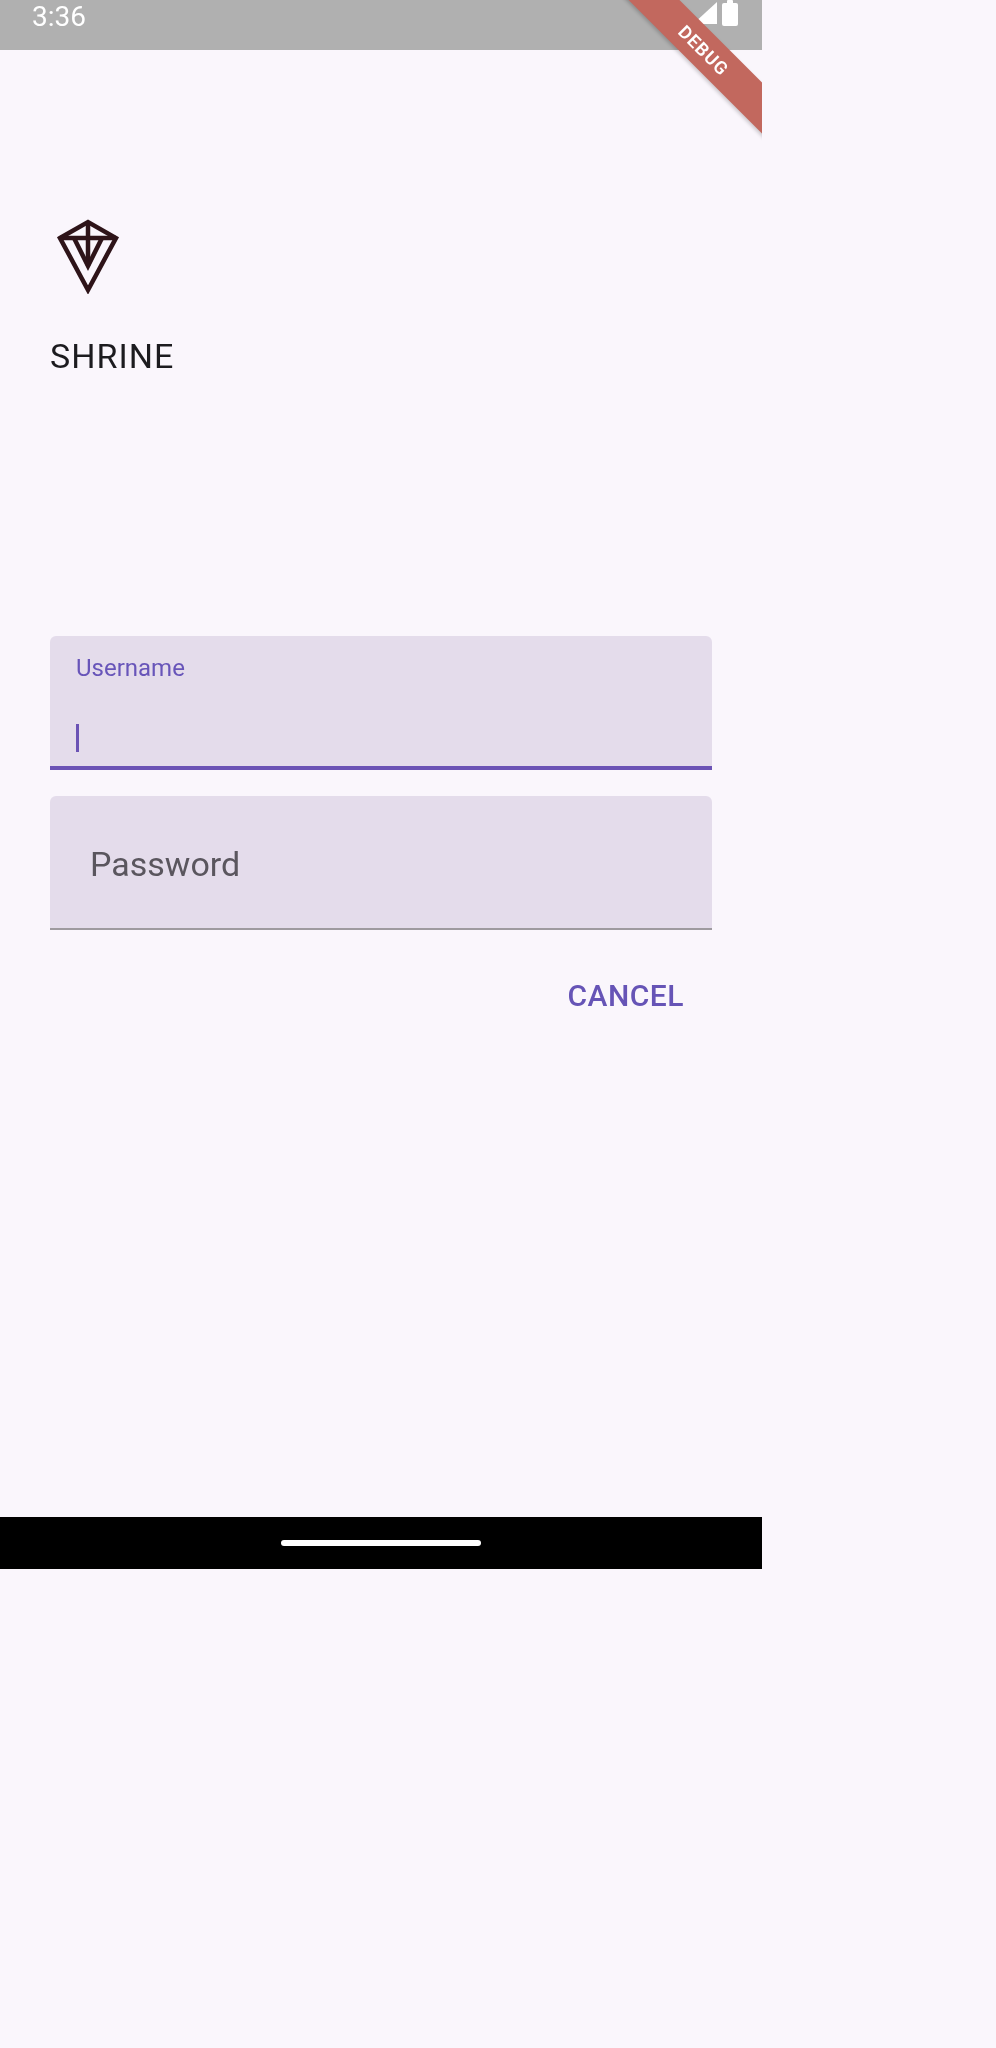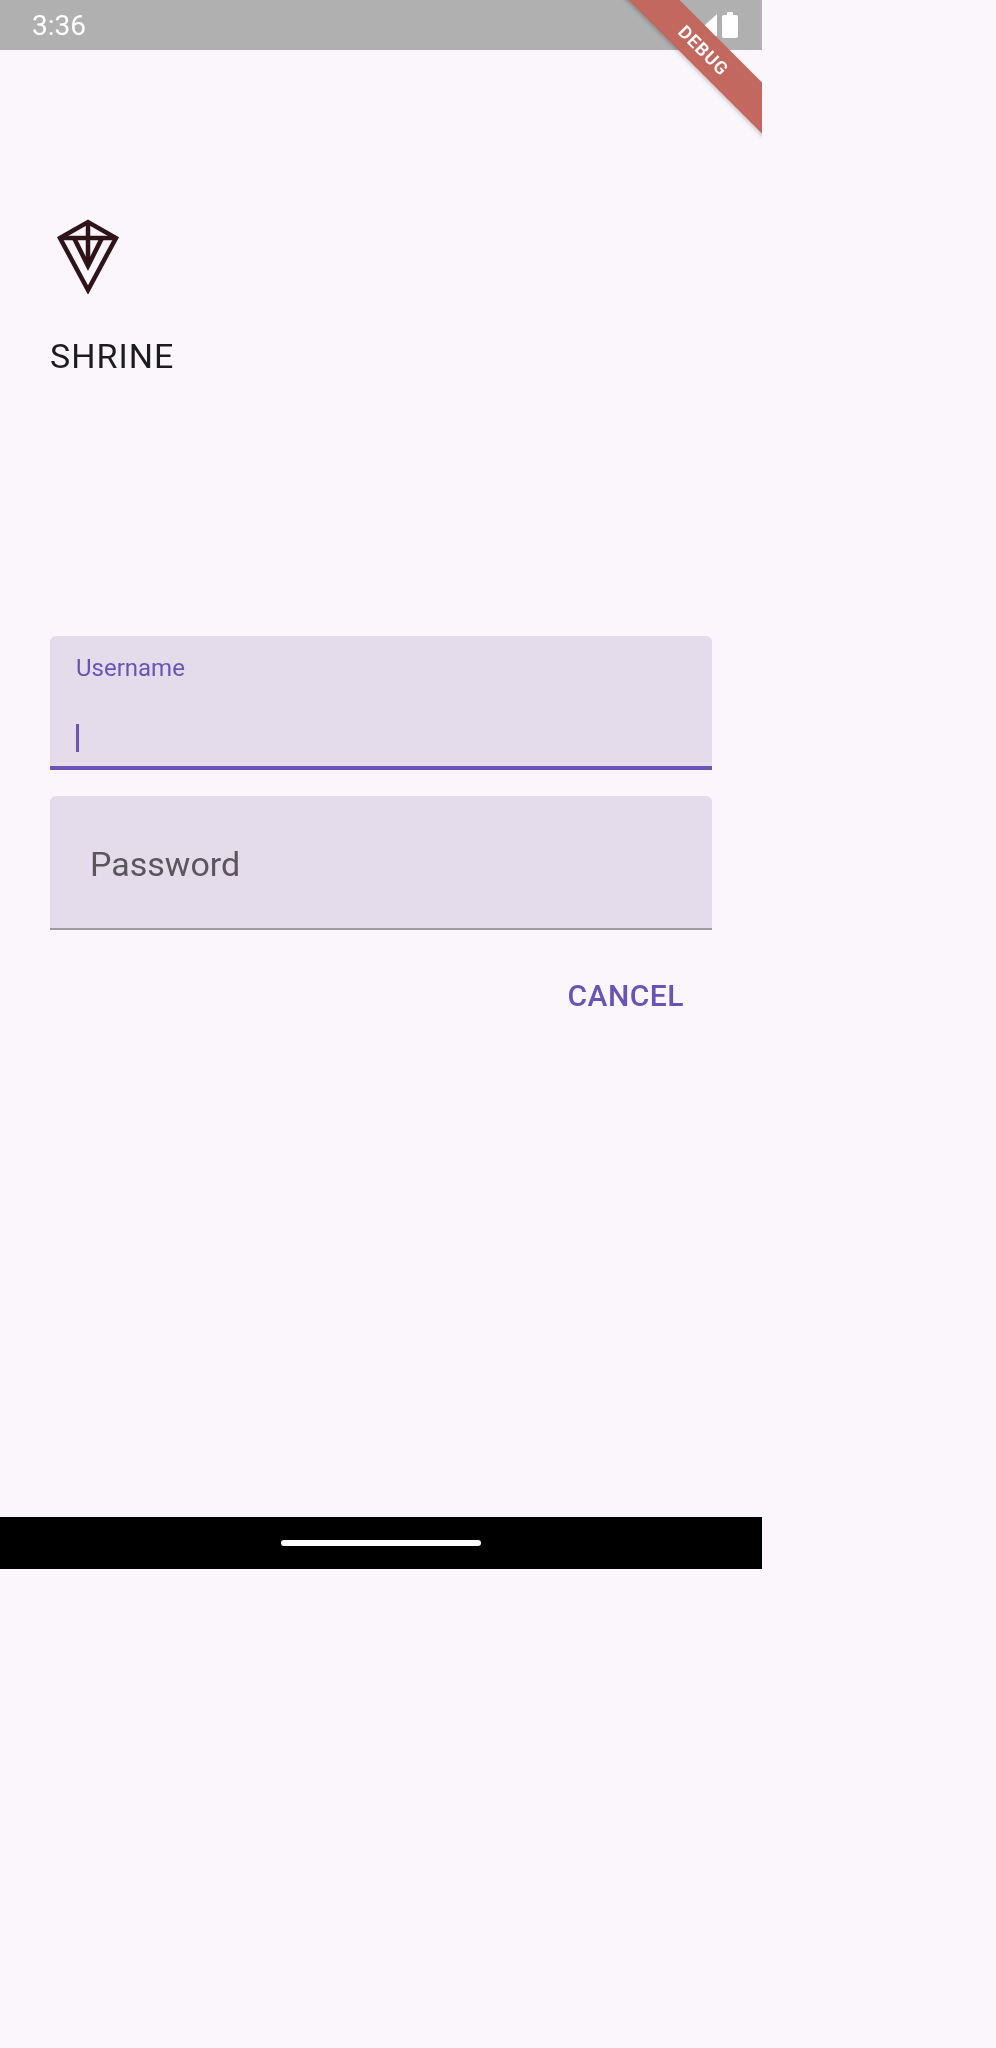--- a/index.html
+++ b/index.html
@@ -9,21 +9,21 @@
       font-family: Roboto, -apple-system, BlinkMacSystemFont, sans-serif;
       background: #faf6fc;
       position: relative;
       overflow: hidden;
     }
     .status-bar {
       width: 100%;
       height: 50px;
       background: #b0b0b0;
       display: flex;
-      align-items: center;
+      align-items: flex-start;
       justify-content: space-between;
       padding: 0 24px 0 32px;
       color: #fff;
     }
     .status-time {
       font-size: 28px;
       font-weight: 400;
     }
     .status-icons {
       display: flex;

